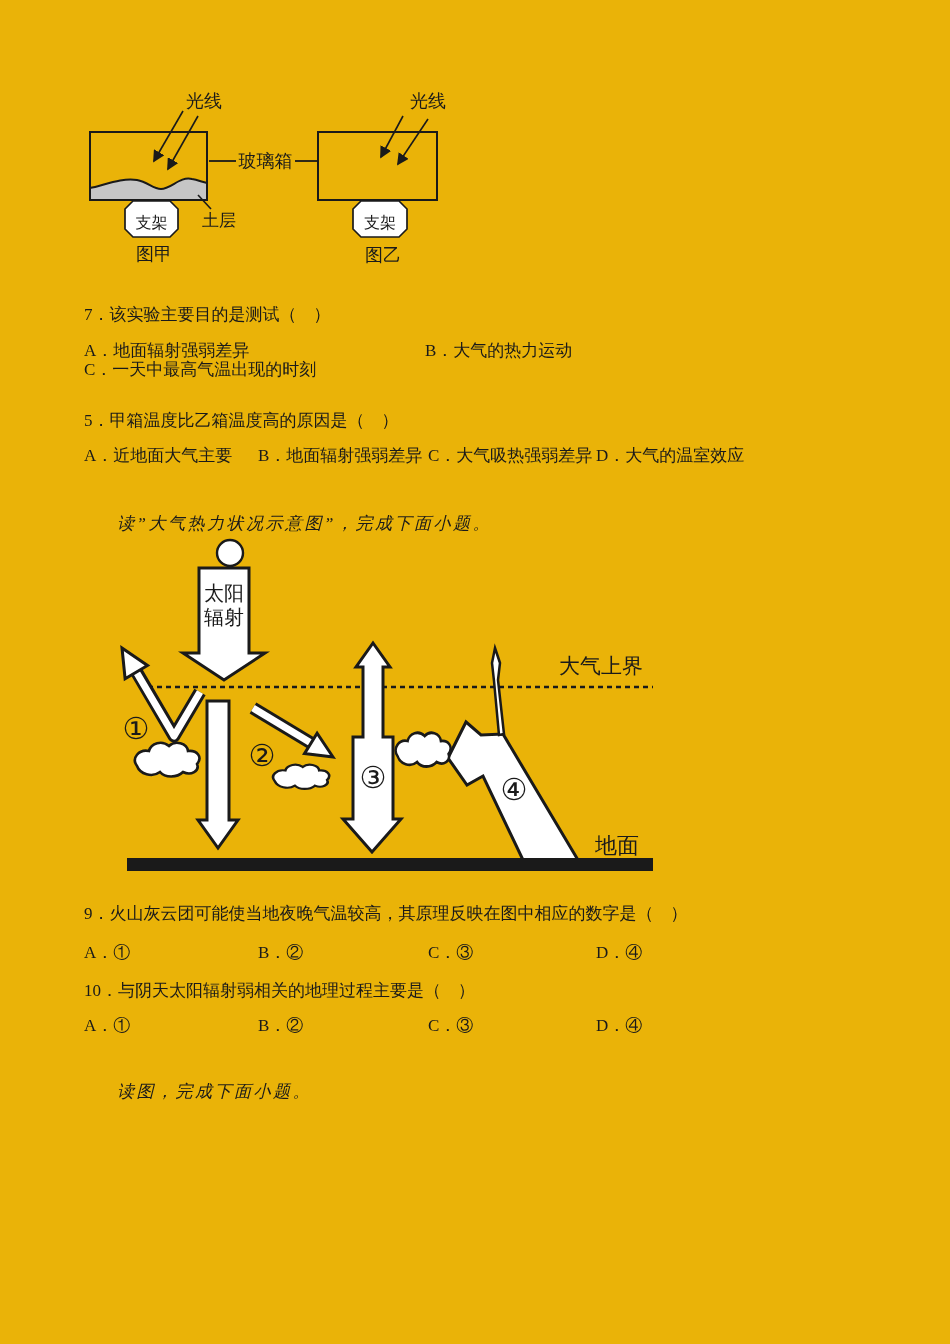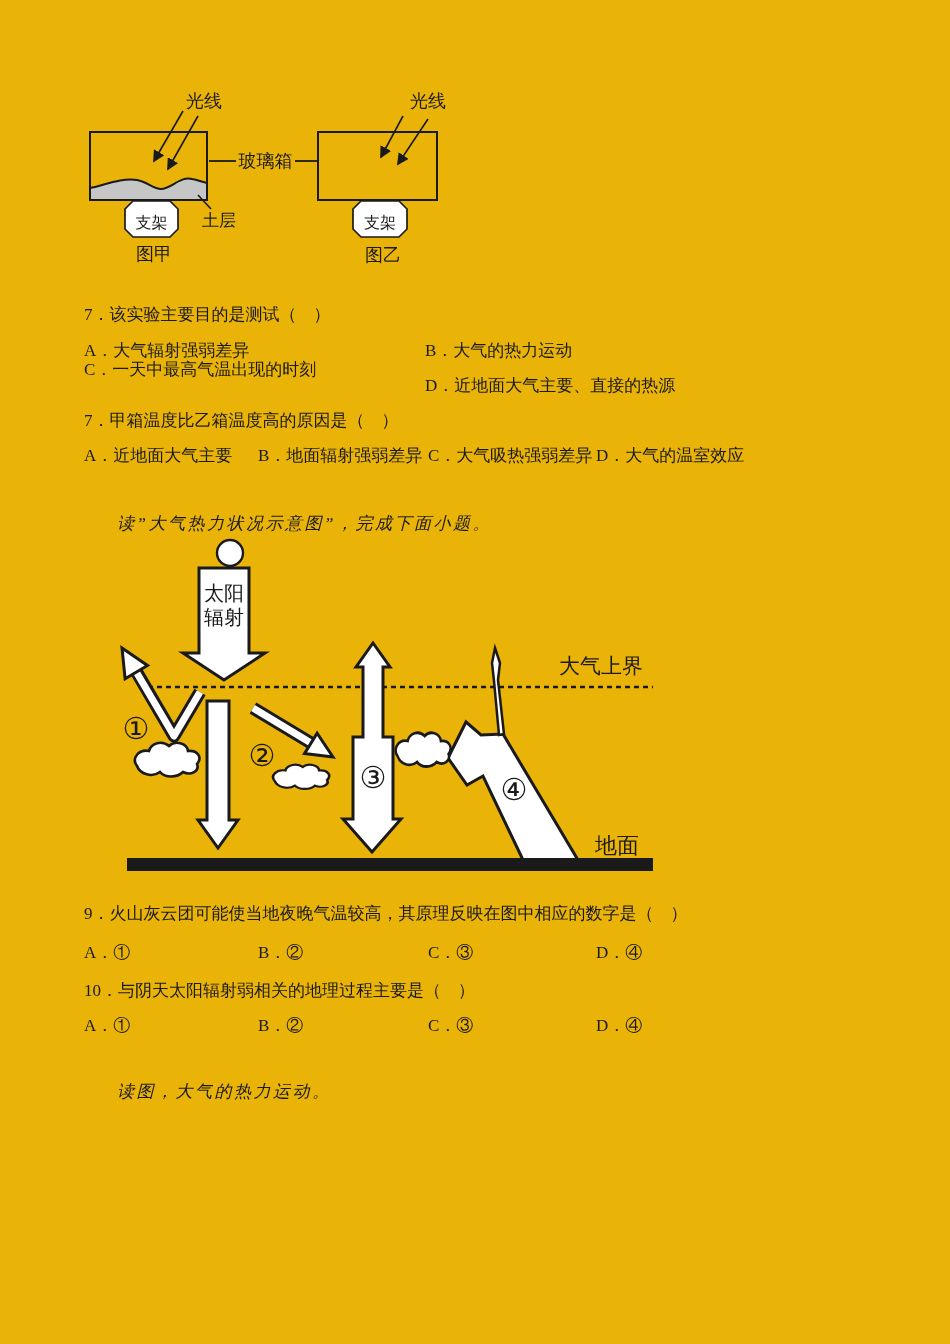--- a/index.html
+++ b/index.html
@@ -54,26 +54,25 @@
     <text x="300" y="143" font-size="16" text-anchor="middle">支架</text>
 
     <line x1="118" y1="110" x2="131" y2="124" stroke="#1a1a1a" stroke-width="1.6"></line>
     <text x="139" y="141" font-size="17" text-anchor="middle">土层</text>
 
     <text x="74" y="175" font-size="18" text-anchor="middle">图甲</text>
     <text x="303" y="176" font-size="18" text-anchor="middle">图乙</text>
   </svg>
 
   <div class="tline" style="left:84px;top:303px">7．该实验主要目的是测试（　）</div>
-  <div class="tline" style="left:84px;top:339px">A．大气辐射强弱差异</div>
+  <div class="tline" style="left:84px;top:339px">A．地面辐射强弱差异</div>
   <div class="tline" style="left:425px;top:339px">B．大气的热力运动</div>
   <div class="tline" style="left:84px;top:358px">C．一天中最高气温出现的时刻</div>
-  <div class="tline" style="left:425px;top:374px">D．近地面大气主要、直接的热源</div>
 
-  <div class="tline" style="left:84px;top:409px">7．甲箱温度比乙箱温度高的原因是（　）</div>
+  <div class="tline" style="left:84px;top:409px">5．甲箱温度比乙箱温度高的原因是（　）</div>
   <div class="tline" style="left:84px;top:444px">A．近地面大气主要</div>
   <div class="tline" style="left:258px;top:444px">B．地面辐射强弱差异</div>
   <div class="tline" style="left:428px;top:444px">C．大气吸热强弱差异</div>
   <div class="tline" style="left:596px;top:444px">D．大气的温室效应</div>
 
   <div class="tline kai" style="left:117px;top:512px">读”大气热力状况示意图”，完成下面小题。</div>
 
   <svg class="figsvg" style="left:100px;top:538px" width="560" height="342" viewBox="0 0 560 342">
 
     <circle cx="130" cy="15" r="13" fill="#ffffff" stroke="#1a1a1a" stroke-width="2.4"></circle>
@@ -123,15 +122,15 @@
   <div class="tline" style="left:258px;top:941px">B．②</div>
   <div class="tline" style="left:428px;top:941px">C．③</div>
   <div class="tline" style="left:596px;top:941px">D．④</div>
 
   <div class="tline" style="left:84px;top:979px">10．与阴天太阳辐射弱相关的地理过程主要是（　）</div>
   <div class="tline" style="left:84px;top:1014px">A．①</div>
   <div class="tline" style="left:258px;top:1014px">B．②</div>
   <div class="tline" style="left:428px;top:1014px">C．③</div>
   <div class="tline" style="left:596px;top:1014px">D．④</div>
 
-  <div class="tline kai" style="left:117px;top:1080px">读图，大气的热力运动。</div>
+  <div class="tline kai" style="left:117px;top:1080px">读图，完成下面小题。</div>
 
 </div>
 
 </body></html>

